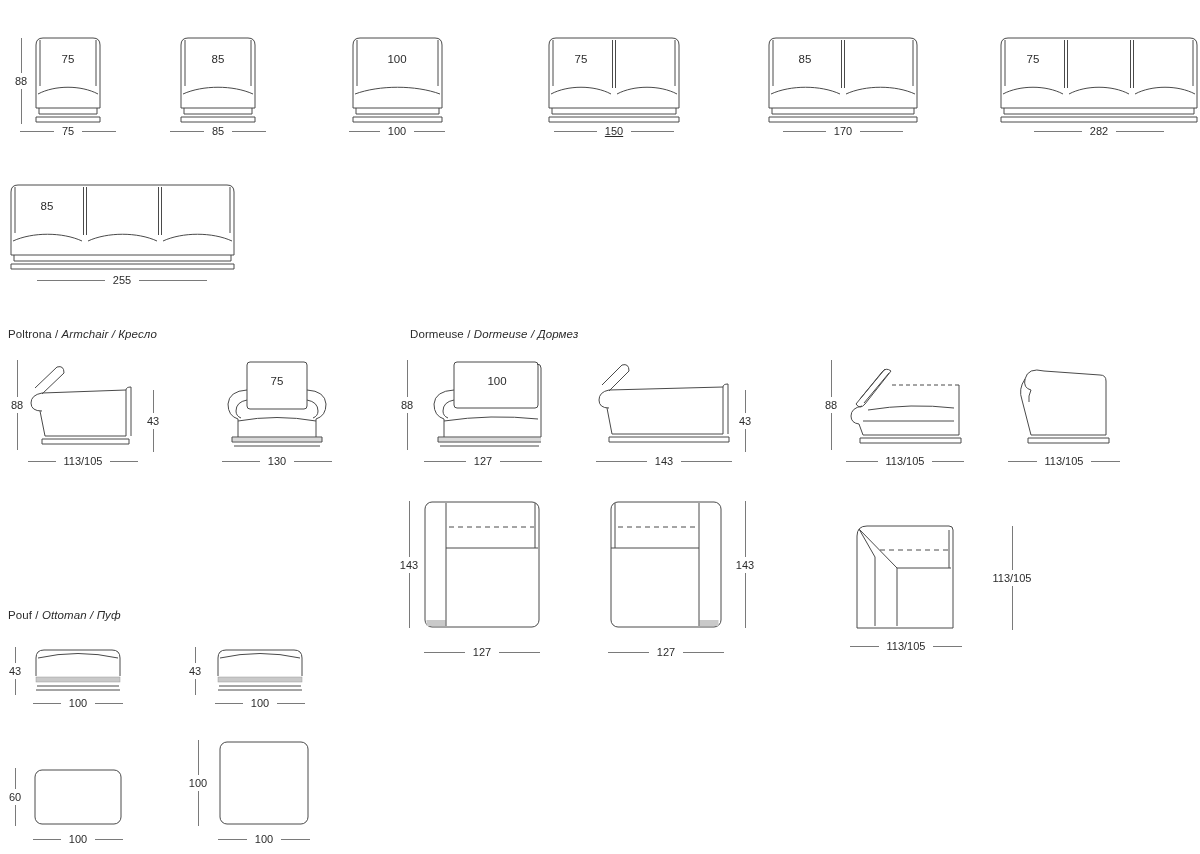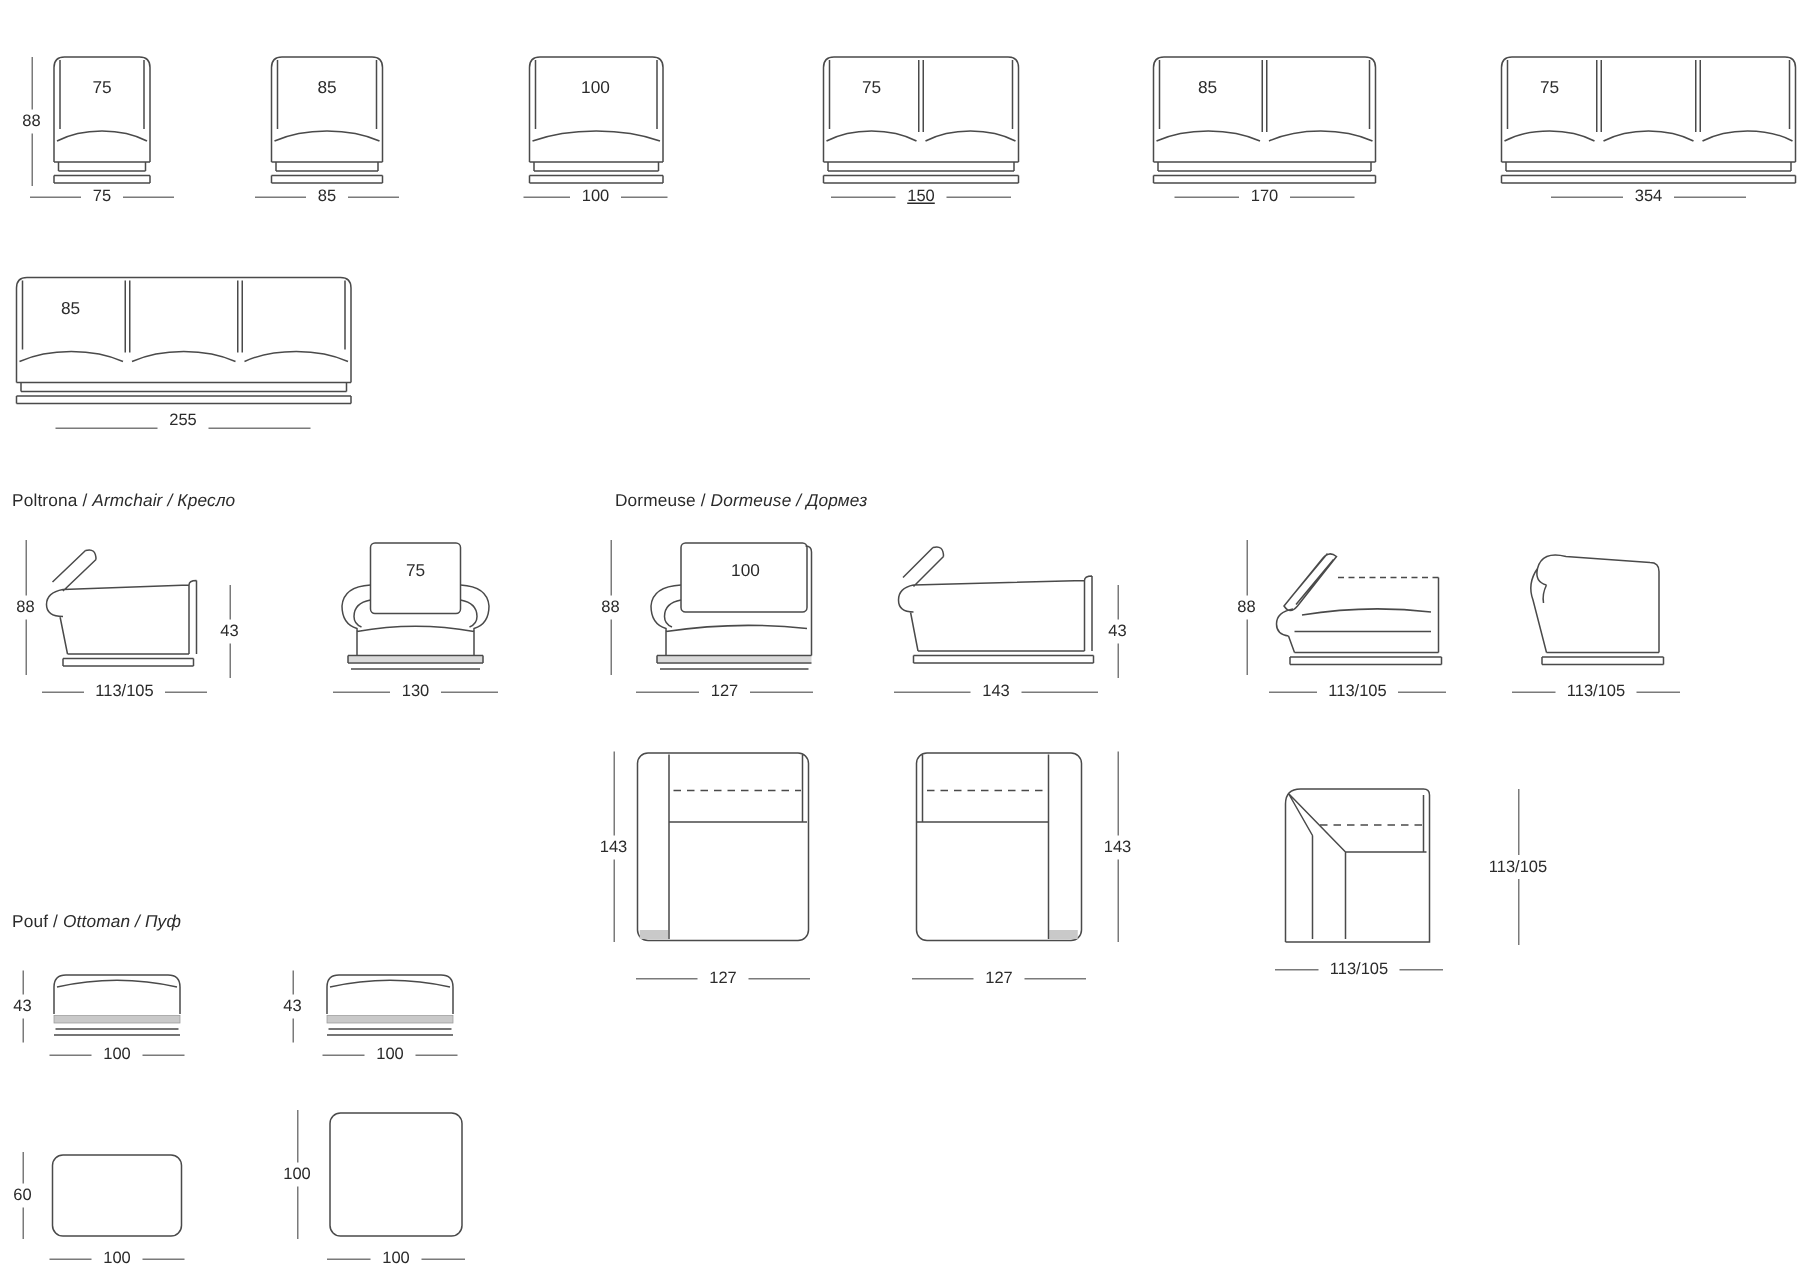--- a/index.html
+++ b/index.html
@@ -75,29 +75,29 @@
       <span>150</span>
       <div class="l"></div>
     </div>
   <div class="dimh" style="left:783px;top:125px;width:120px;">
       <div class="l"></div>
       <span>170</span>
       <div class="l"></div>
     </div>
   <div class="dimh" style="left:1034px;top:125px;width:130px;">
       <div class="l"></div>
-      <span>354</span>
+      <span>282</span>
       <div class="l"></div>
     </div>
 
   <svg class="sofa" width="225" height="88" style="left:10px;top:183px" viewBox="0 0 225 88">
       <path d="M1,72 L1,9 Q1,2 8,2 L217,2 Q224,2 224,9 L224,72 M5,4 L5,50 M220,4 L220,50 M73.5,4 L73.5,52 M76.5,4 L76.5,52 M148.5,4 L148.5,52 M151.5,4 L151.5,52 M3,58 C22.5,49 52.5,49 72,58 M78,58 C97.5,49 127.5,49 147,58 M153,58 C172.5,49 202.5,49 222,58 M1,72 L224,72 M4,72 L4,78 M221,72 L221,78 M4,78 L221,78 M1,81 L224,81 M1,86 L224,86 M1,81 L1,86 M224,81 L224,86" fill="none" stroke="#4a4a4a" stroke-width="1"></path>
     </svg>
   <div class="cush" style="left:47px;top:200px">85</div>
-  <div class="dimh" style="left:37px;top:274px;width:170px;align-items:flex-end;">
+  <div class="dimh" style="left:37px;top:274px;width:170px;">
       <div class="l"></div>
       <span>255</span>
       <div class="l"></div>
     </div>
 
   <div class="title" style="left:8px;top:327px;">
     <span>Poltrona / </span><span class="it">Armchair / </span><span class="it">Кресло</span>
   </div>
 
   <div class="dimv" style="left:4px;top:360px;height:90px;width:26px;">

